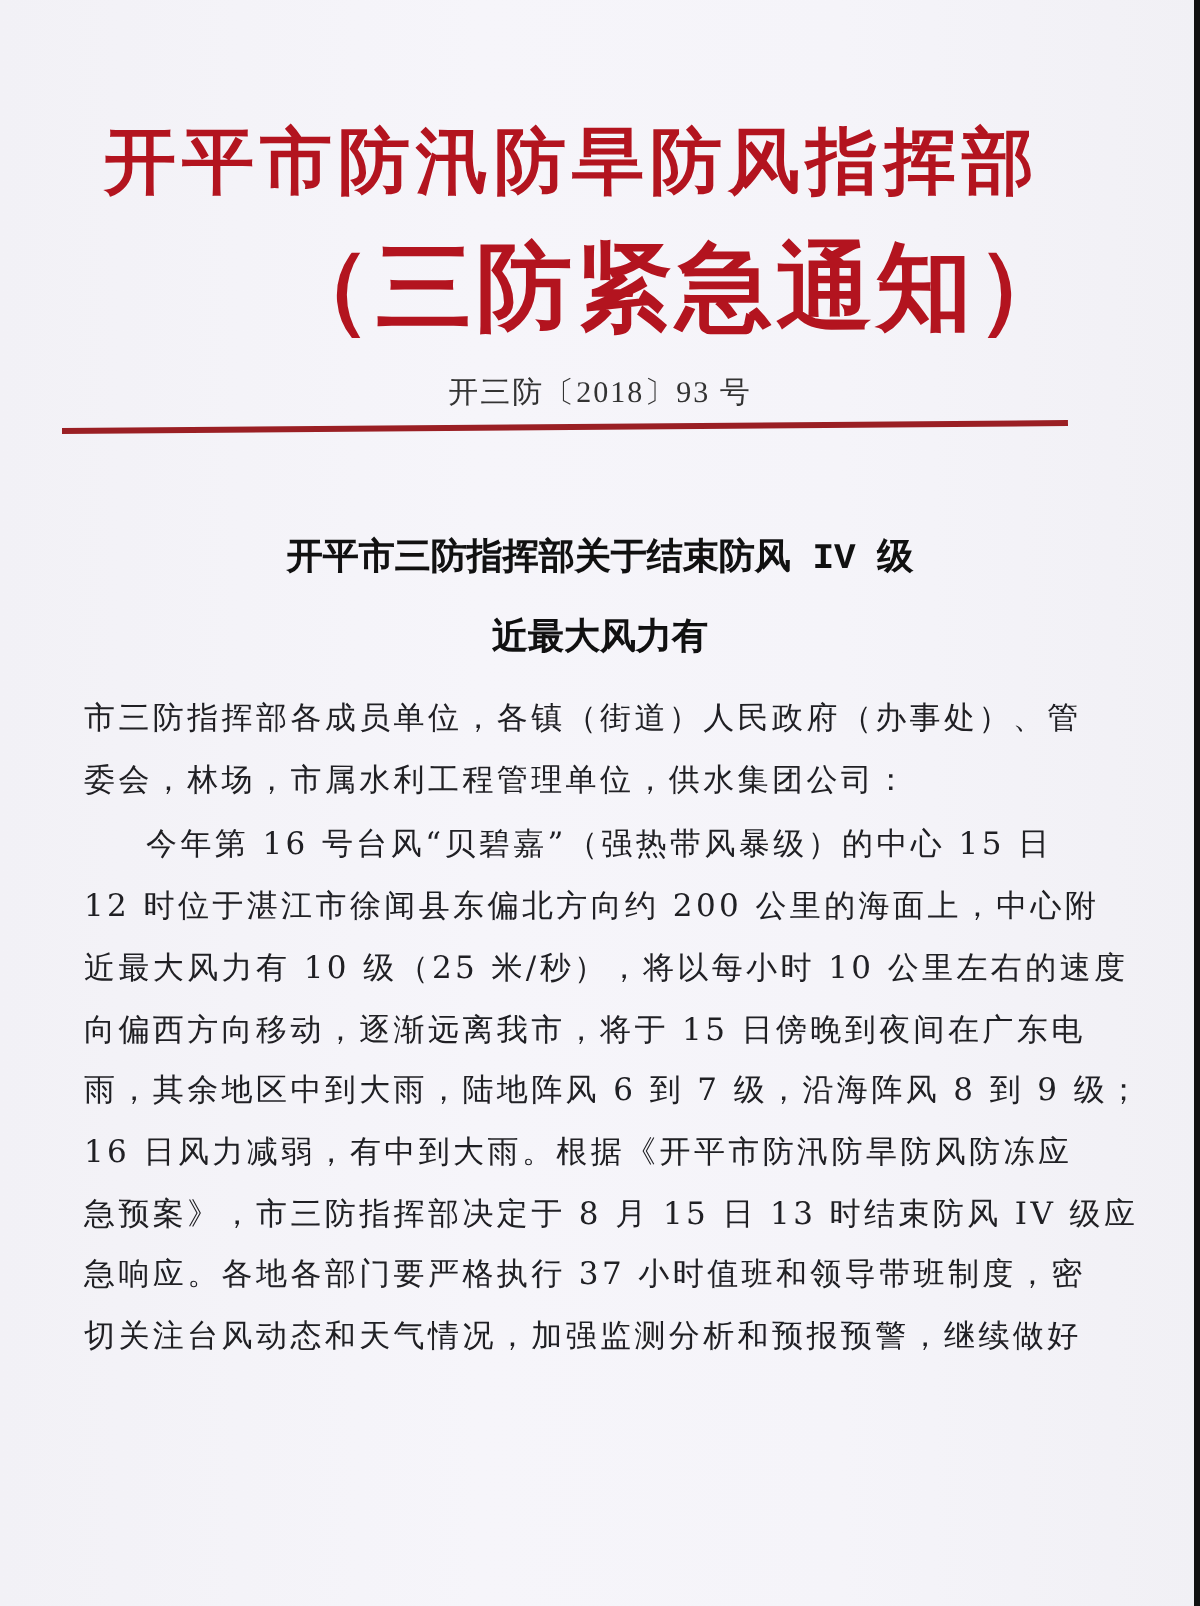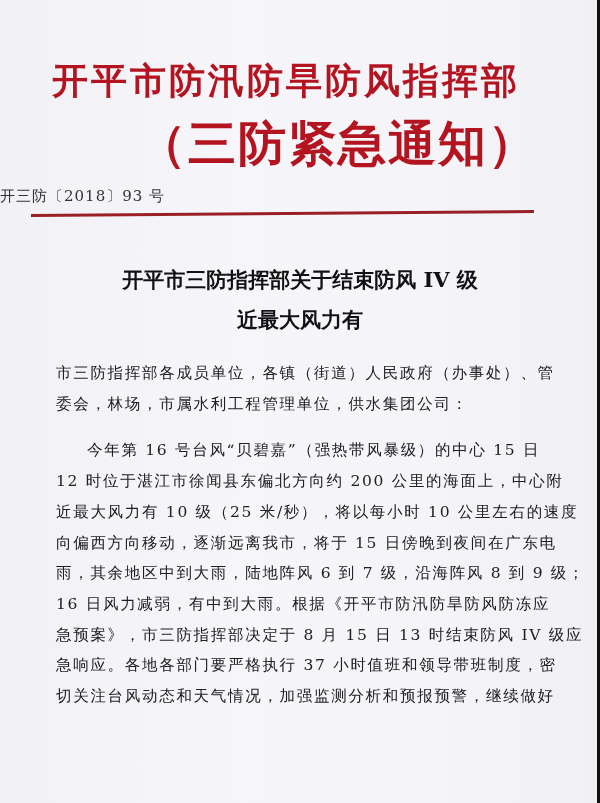--- a/index.html
+++ b/index.html
@@ -48,59 +48,61 @@
       font-weight: bold;
       letter-spacing: 2px;
       color: #b3141f;
       white-space: nowrap;
     }
     .doc-number {
       position: absolute;
       top: 187px;
       left: 0;
       width: 600px;
-      text-align: left;
+      text-align: center;
       font-size: 15px;
       color: #333;
       letter-spacing: 1px;
+      font-family: Liberation Serif, serif;
     }
     .red-rule {
       position: absolute;
       top: 214px;
       left: 31px;
       width: 503px;
       height: 3px;
       background: #9a1f24;
       transform: rotate(-0.45deg);
       transform-origin: left center;
     }
     .notice-title {
       position: absolute;
       top: 260px;
       left: 0;
       width: 600px;
       text-align: center;
       margin: 0;
-      font-size: 21px;
+      font-size: 18px;
       font-weight: bold;
       line-height: 40px;
       color: #111;
+      font-family: Liberation Mono, monospace;
     }
     .body {
       position: absolute;
       top: 342px;
       left: 40px;
       width: 510px;
       font-size: 15.5px;
       line-height: 30.7px;
       color: #202024;
       letter-spacing: 1.7px;
     }
     .body p {
-      margin: 16px;
+      margin: 2px;
       text-align: justify;
     }
     .line {
       display: block;
       white-space: nowrap;
     }
   </style>
 </head>
 <body>
 

